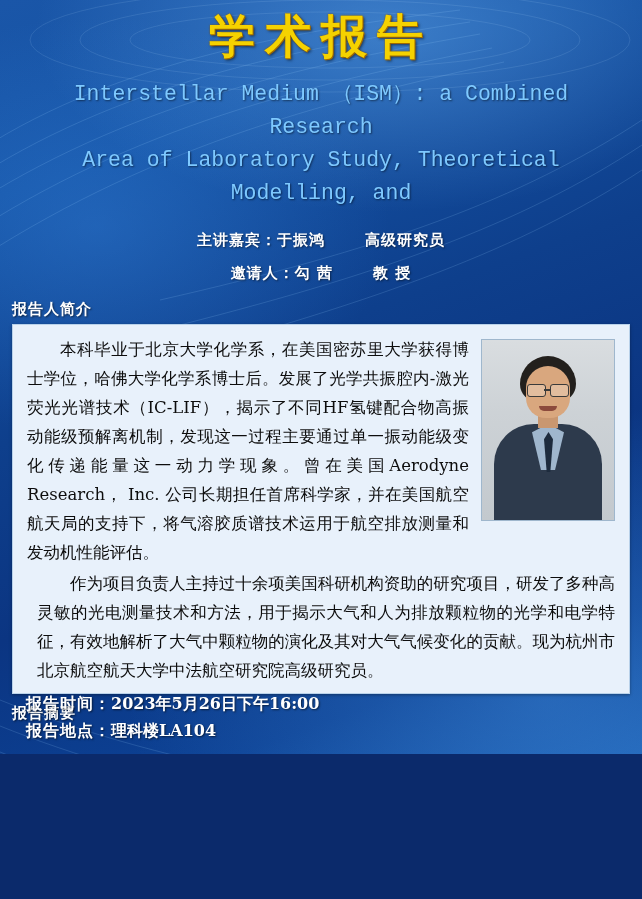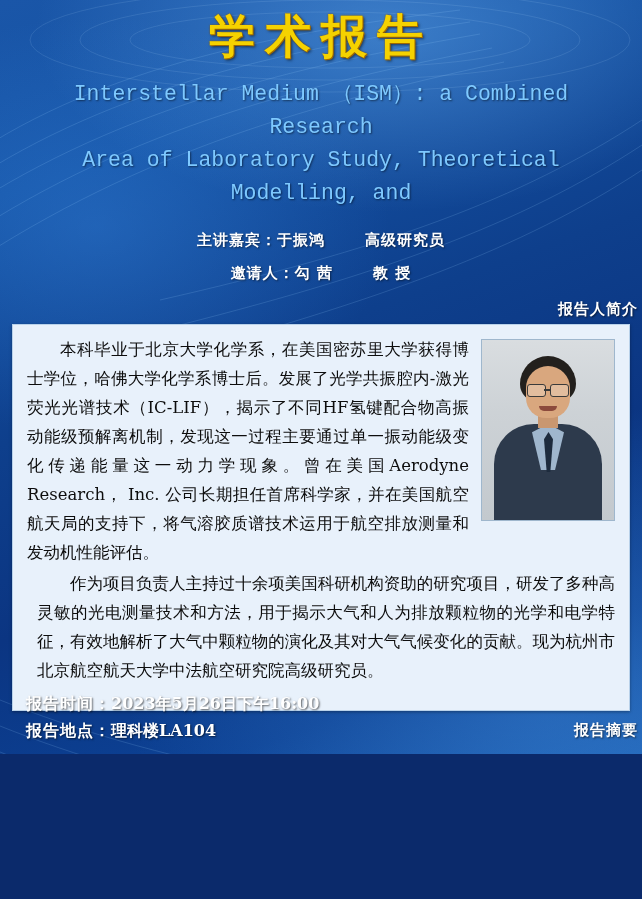--- a/index.html
+++ b/index.html
@@ -77,29 +77,28 @@
 
   .section-head {
     position: relative;
     margin: 10px 4px 0 12px;
     color: #ffffff;
     font-family: "DejaVu Serif", serif;
     font-size: 15px;
     font-weight: bold;
     letter-spacing: 1px;
     text-shadow: 1px 1px 2px rgba(0,0,0,0.6);
-    text-align: right;
   }
   .panel {
     position: relative;
     margin: 5px 12px 0 12px;
     background: #e8f1fb;
     border: 1px solid #b9d2ea;
     box-shadow: 0 1px 3px rgba(0,0,0,0.35);
-    padding: 10px 14px 25px 14px;
+    padding: 10px 14px 8px 14px;
     color: #0d0d0d;
     font-family: "DejaVu Serif", serif;
     font-size: 16.5px;
     line-height: 29px;
     text-align: justify;
   }
   .panel p {
     margin: 0 0 0 0;
     text-indent: 2em;
   }

